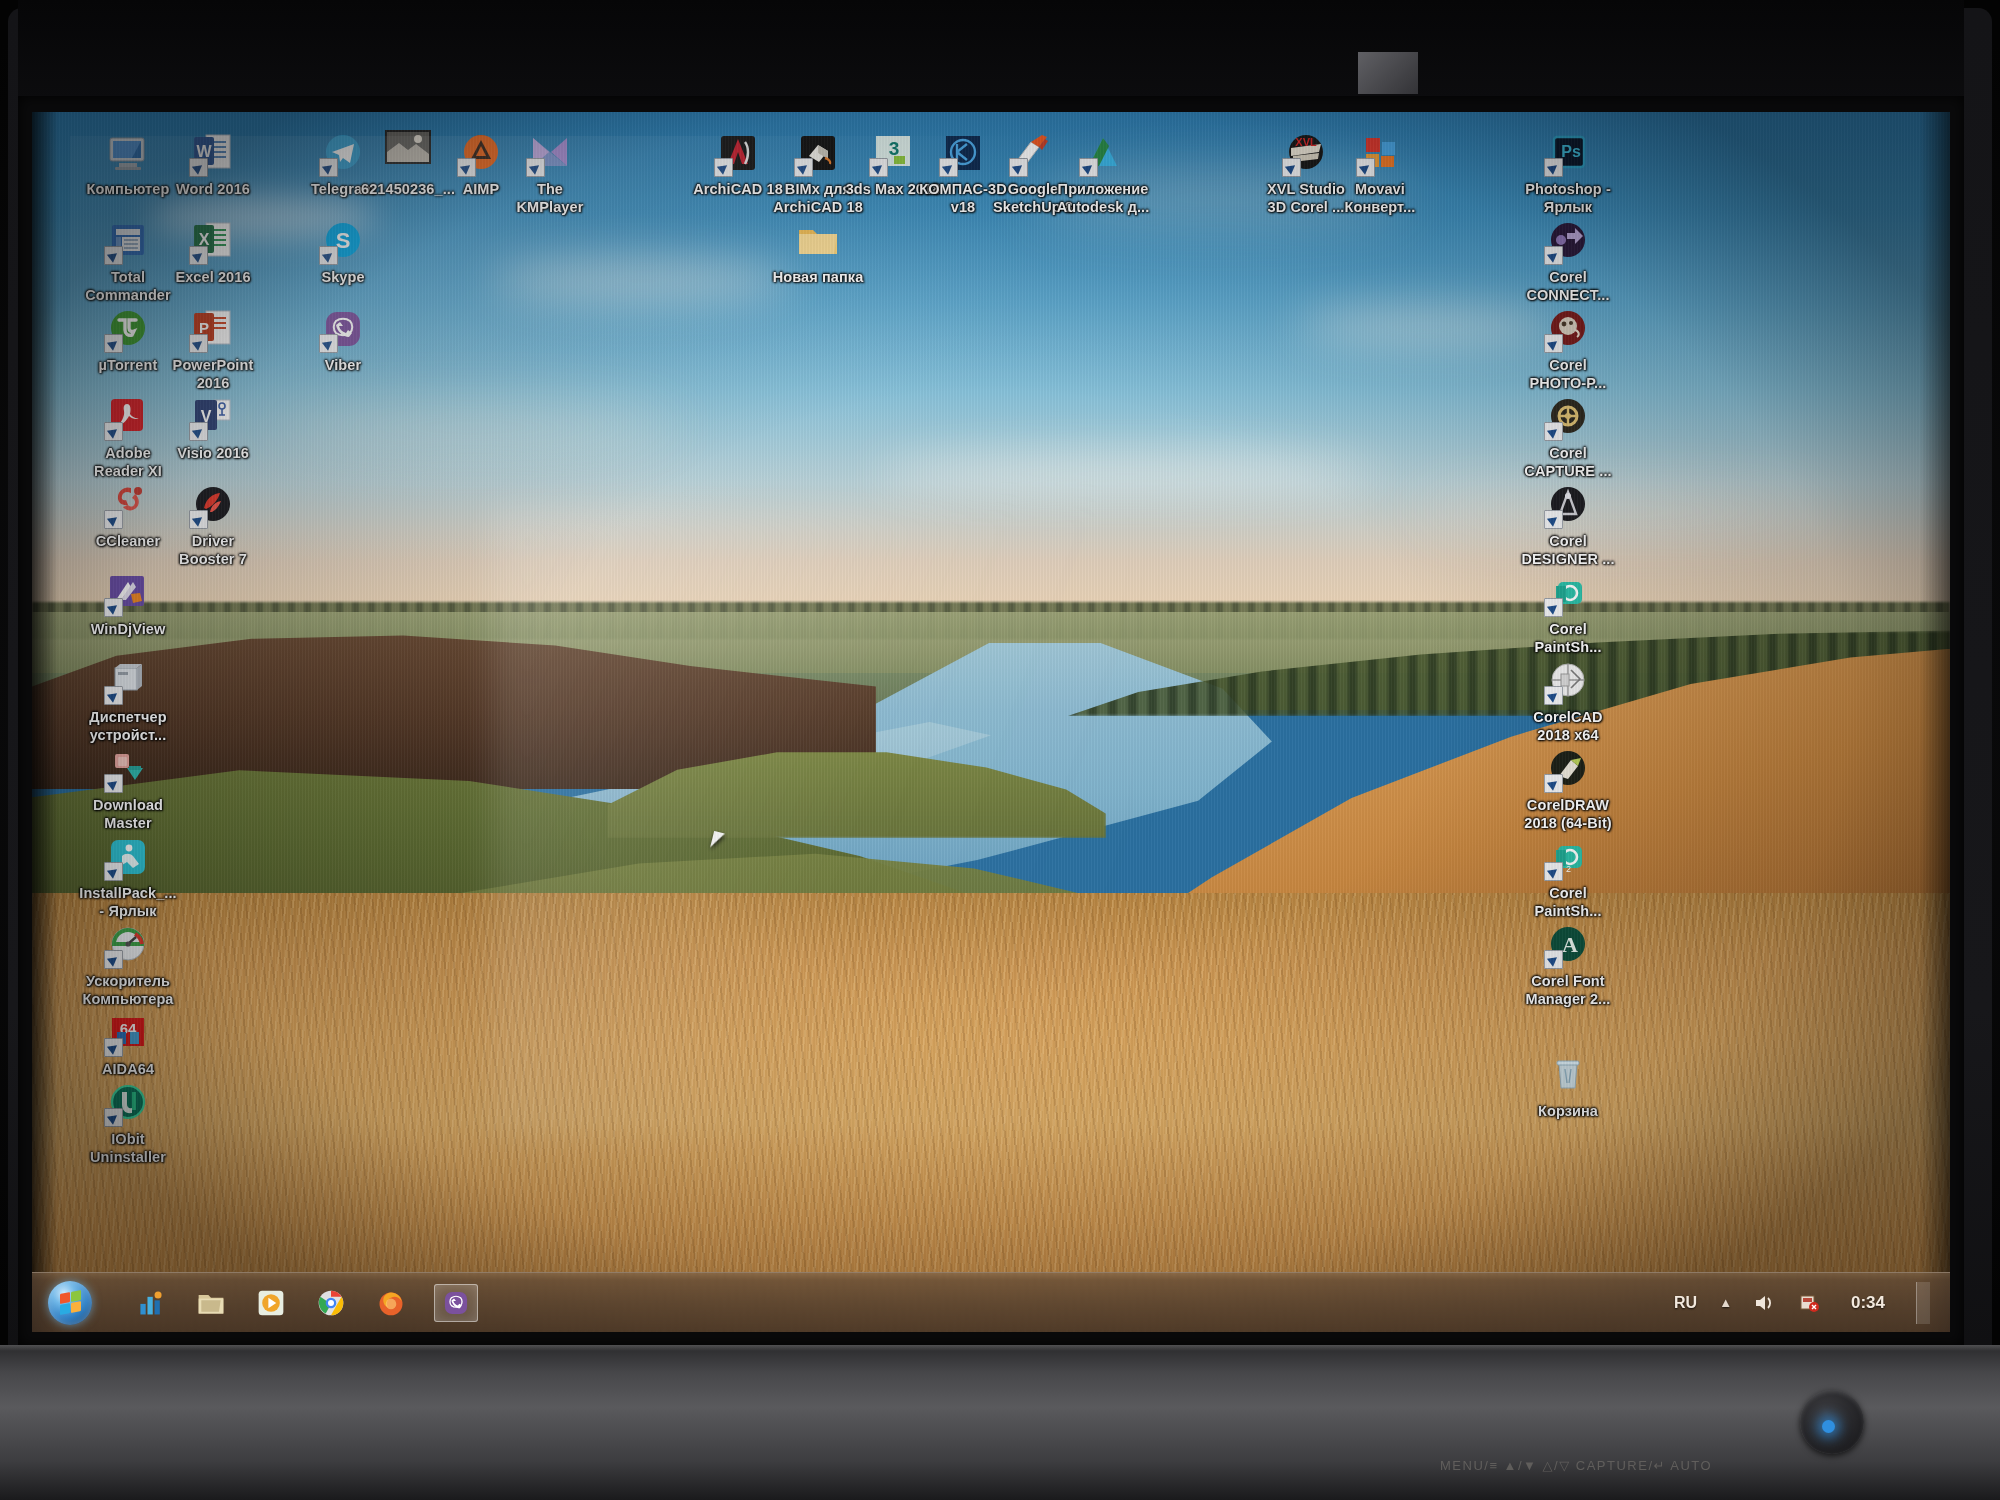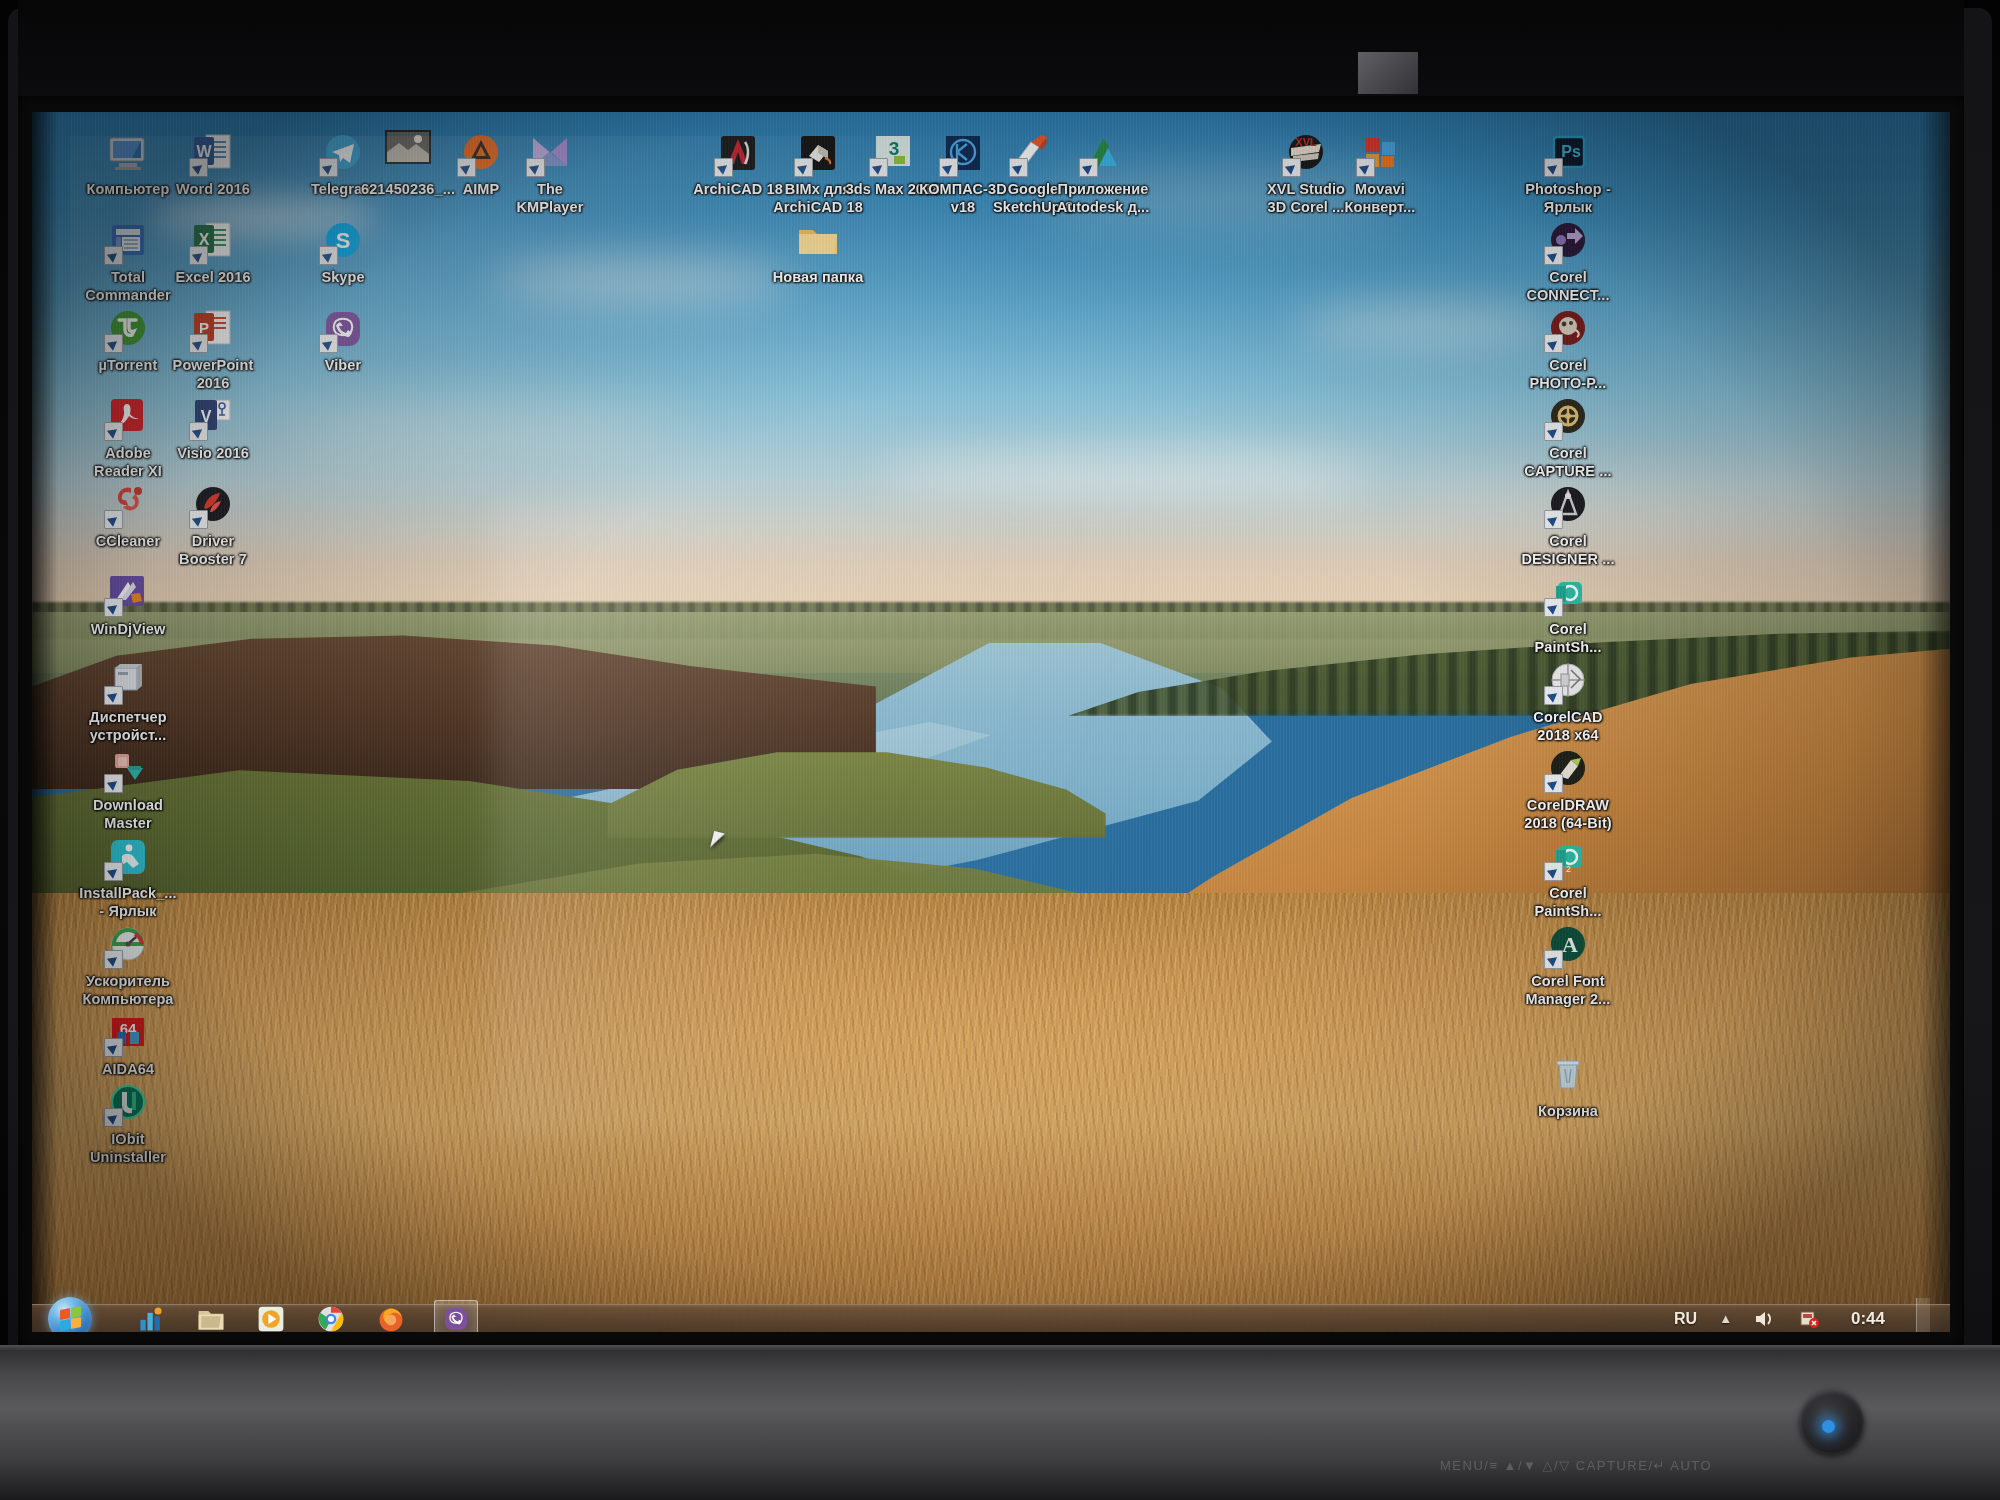--- a/index.html
+++ b/index.html
@@ -271,21 +271,21 @@
     content:""; position:absolute; left:4px; top:4px;
     width:0;height:0;
     border-left: 9px solid #1f4e8c;
     border-top: 5px solid transparent;
     border-bottom: 5px solid transparent;
     transform: rotate(-38deg);
   }
 
   
   #taskbar {
-    position: absolute; left: 0; bottom: 0; width: 100%; height: 28px;
+    position: absolute; left: 0; bottom: 0; width: 100%; height: 60px;
     background: linear-gradient(180deg,
       rgba(120,96,74,.62) 0%,
       rgba(94,72,54,.70) 12%,
       rgba(78,60,46,.76) 52%,
       rgba(66,50,38,.82) 100%);
     border-top: 1px solid rgba(225,205,180,.45);
     backdrop-filter: blur(2px);
     display:flex; align-items:center;
   }
   .start-orb {
@@ -719,21 +719,21 @@
             </svg>
         </span>
         <span style="display:inline-block;width:22px;height:20px;position:relative;">
           <svg width="22" height="20" viewBox="0 0 22 20">
               <rect x="3" y="3" width="13" height="13" fill="#e9ddd0" stroke="#7a5a3a"></rect>
               <path d="M5 5h9v4H5z" fill="#b9493a"></path>
               <circle cx="16" cy="14" r="5" fill="#cf2a1e"></circle>
               <path d="M14 12l4 4M18 12l-4 4" stroke="#fff" stroke-width="1.4"></path>
             </svg>
         </span>
-        <span class="clock">0:44</span>
+        <span class="clock">0:34</span>
         <span class="show-desktop"></span>
       </div>
     </div>
   </div>
 
   <div class="laptop-lower"></div>
   <div class="oem-text">MENU/≡  ▲/▼  △/▽  CAPTURE/↵  AUTO</div>
   <div class="power-led"></div>
 </div>
 

